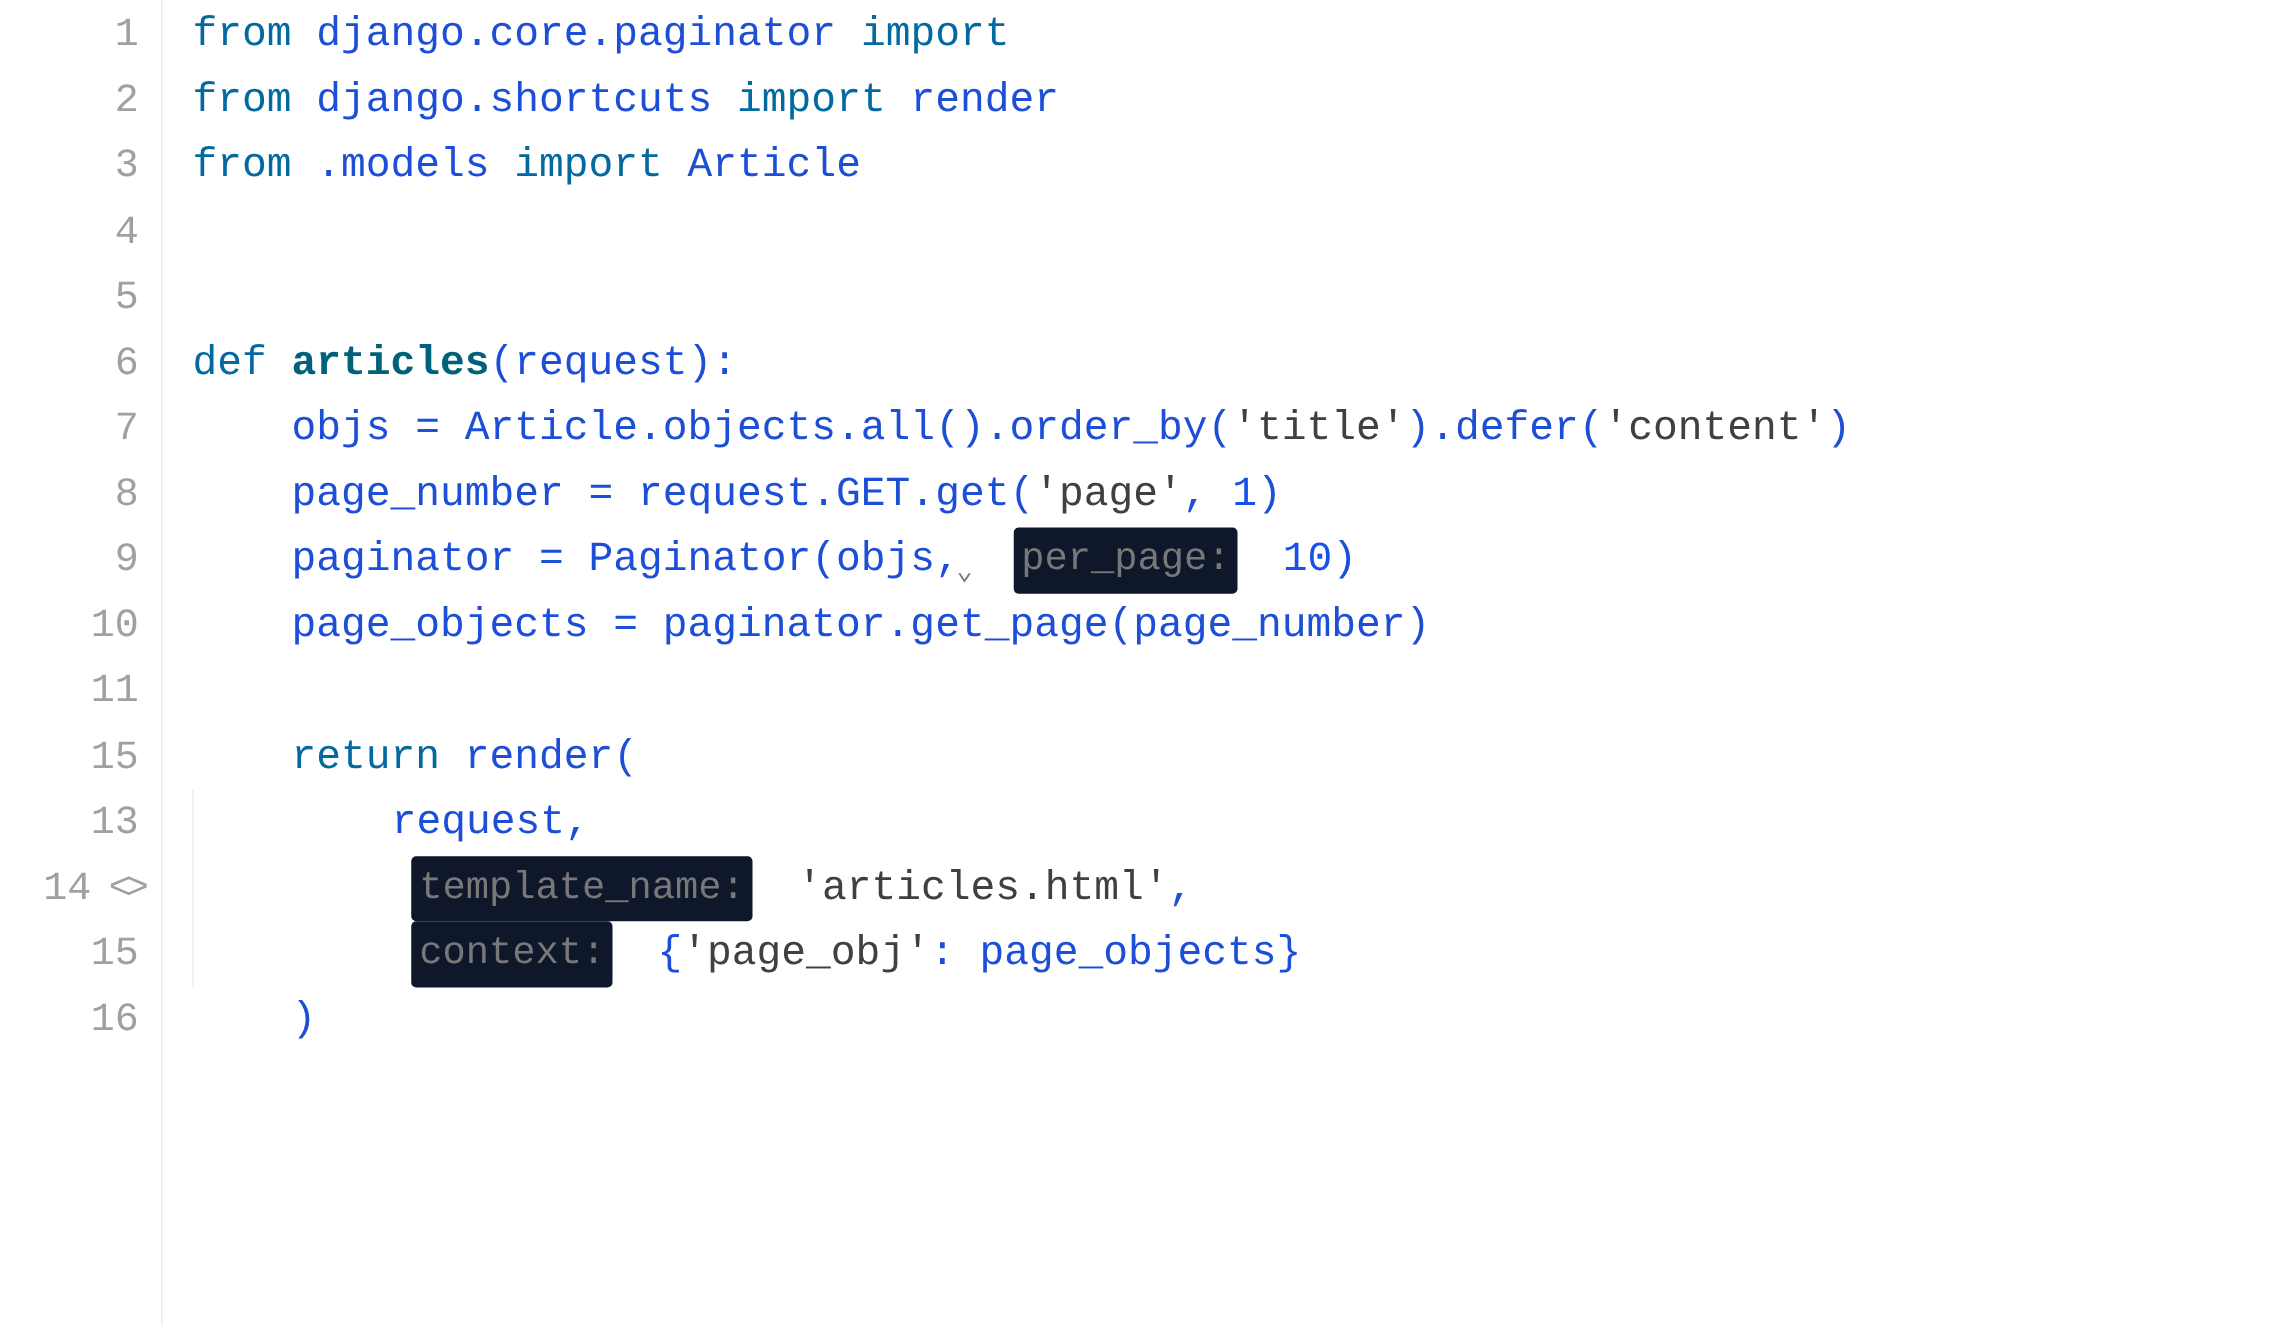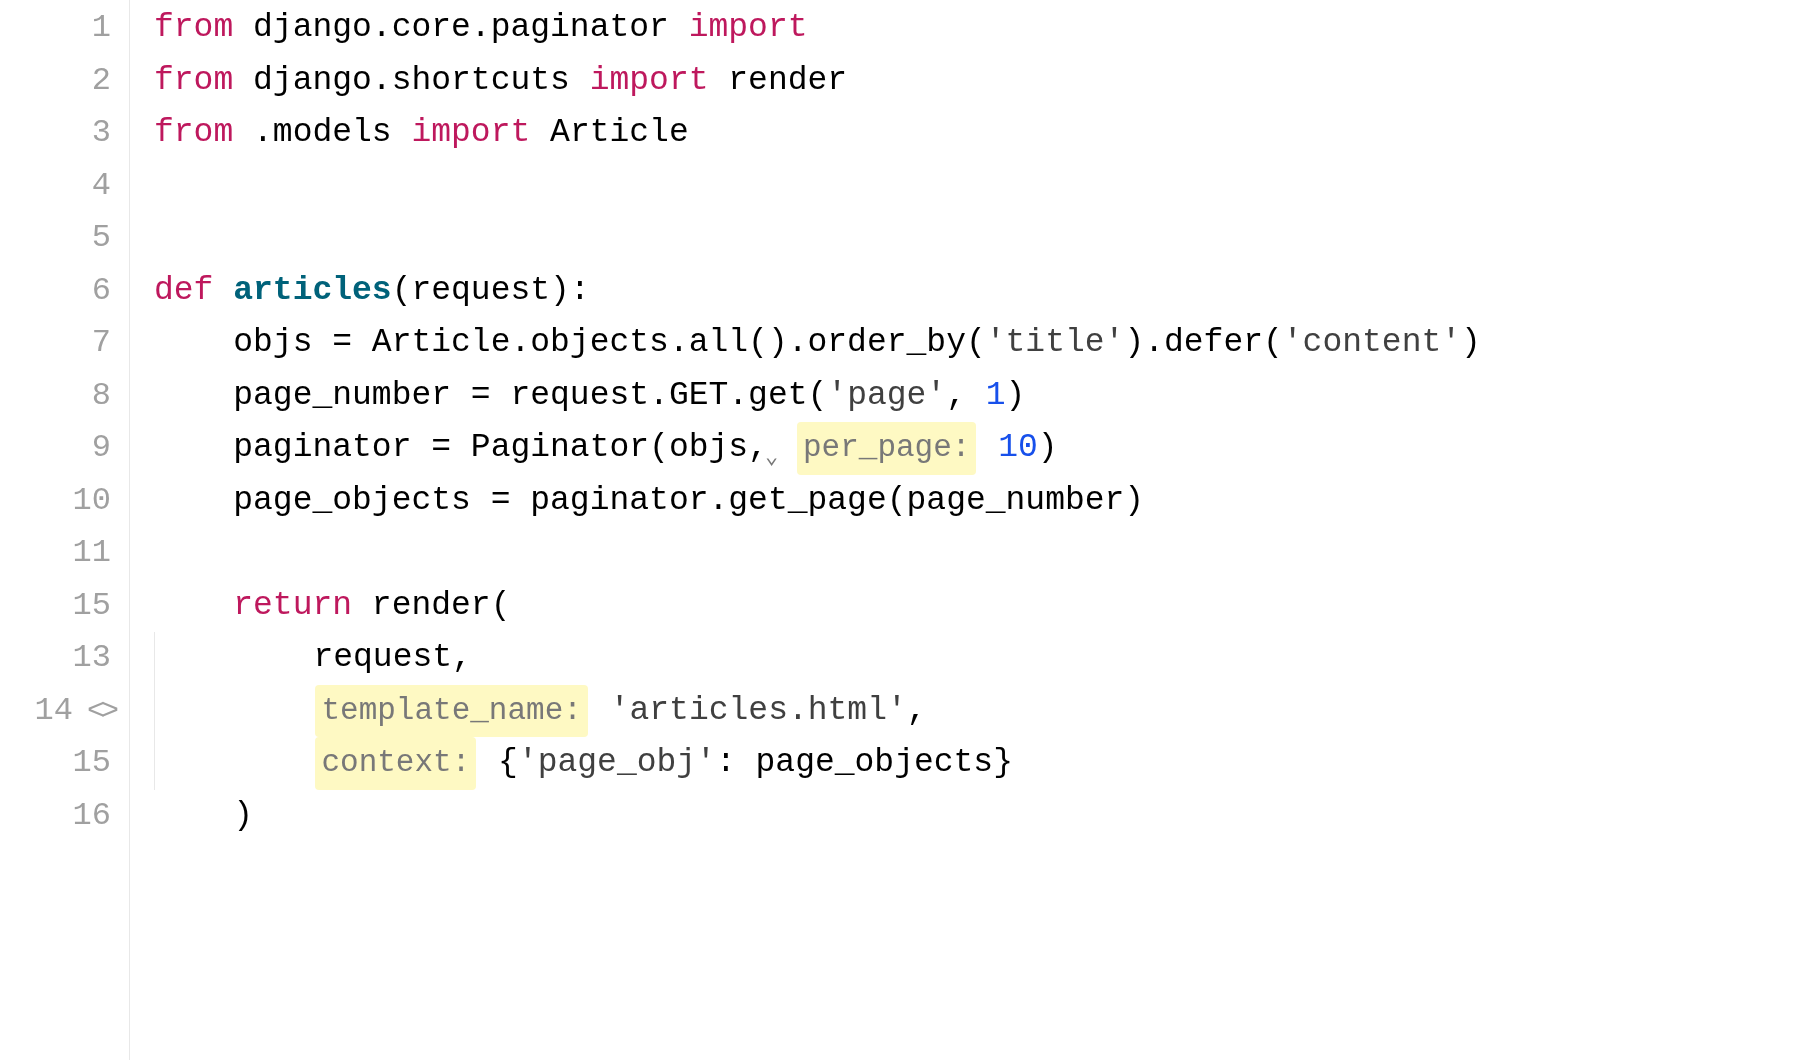--- a/index.html
+++ b/index.html
@@ -50,31 +50,31 @@
     white-space: pre;
     display: flex;
     align-items: center;
   }
   .indent-guide {
     border-left: 1px solid #e8e8e8;
     display: inline-block;
     height: 52.5px;
     vertical-align: top;
   }
-  .kw { color: #be185d; }
+  .kw { color: #0369a1; }
   .fn { color: #00627a; font-weight: bold; }
   .str { color: #404040; }
   .num { color: #1750eb; }
-  .plain { color: #000000; text-align: center; }
+  .plain { color: #1d4ed8; text-align: center; }
   .hint {
-    background: #fef9c3;
+    background: #0f172a;
     color: #787878;
     border-radius: 4px;
     padding: 0 6px;
-    margin: 0 2px;
+    margin: 0 16px;
     font-size: 31px;
   }
   .cursor-mark {
     color: #787878;
     font-size: 22px;
     position: relative;
     top: 10px;
     margin: 0 -3px;
   }
 </style>

